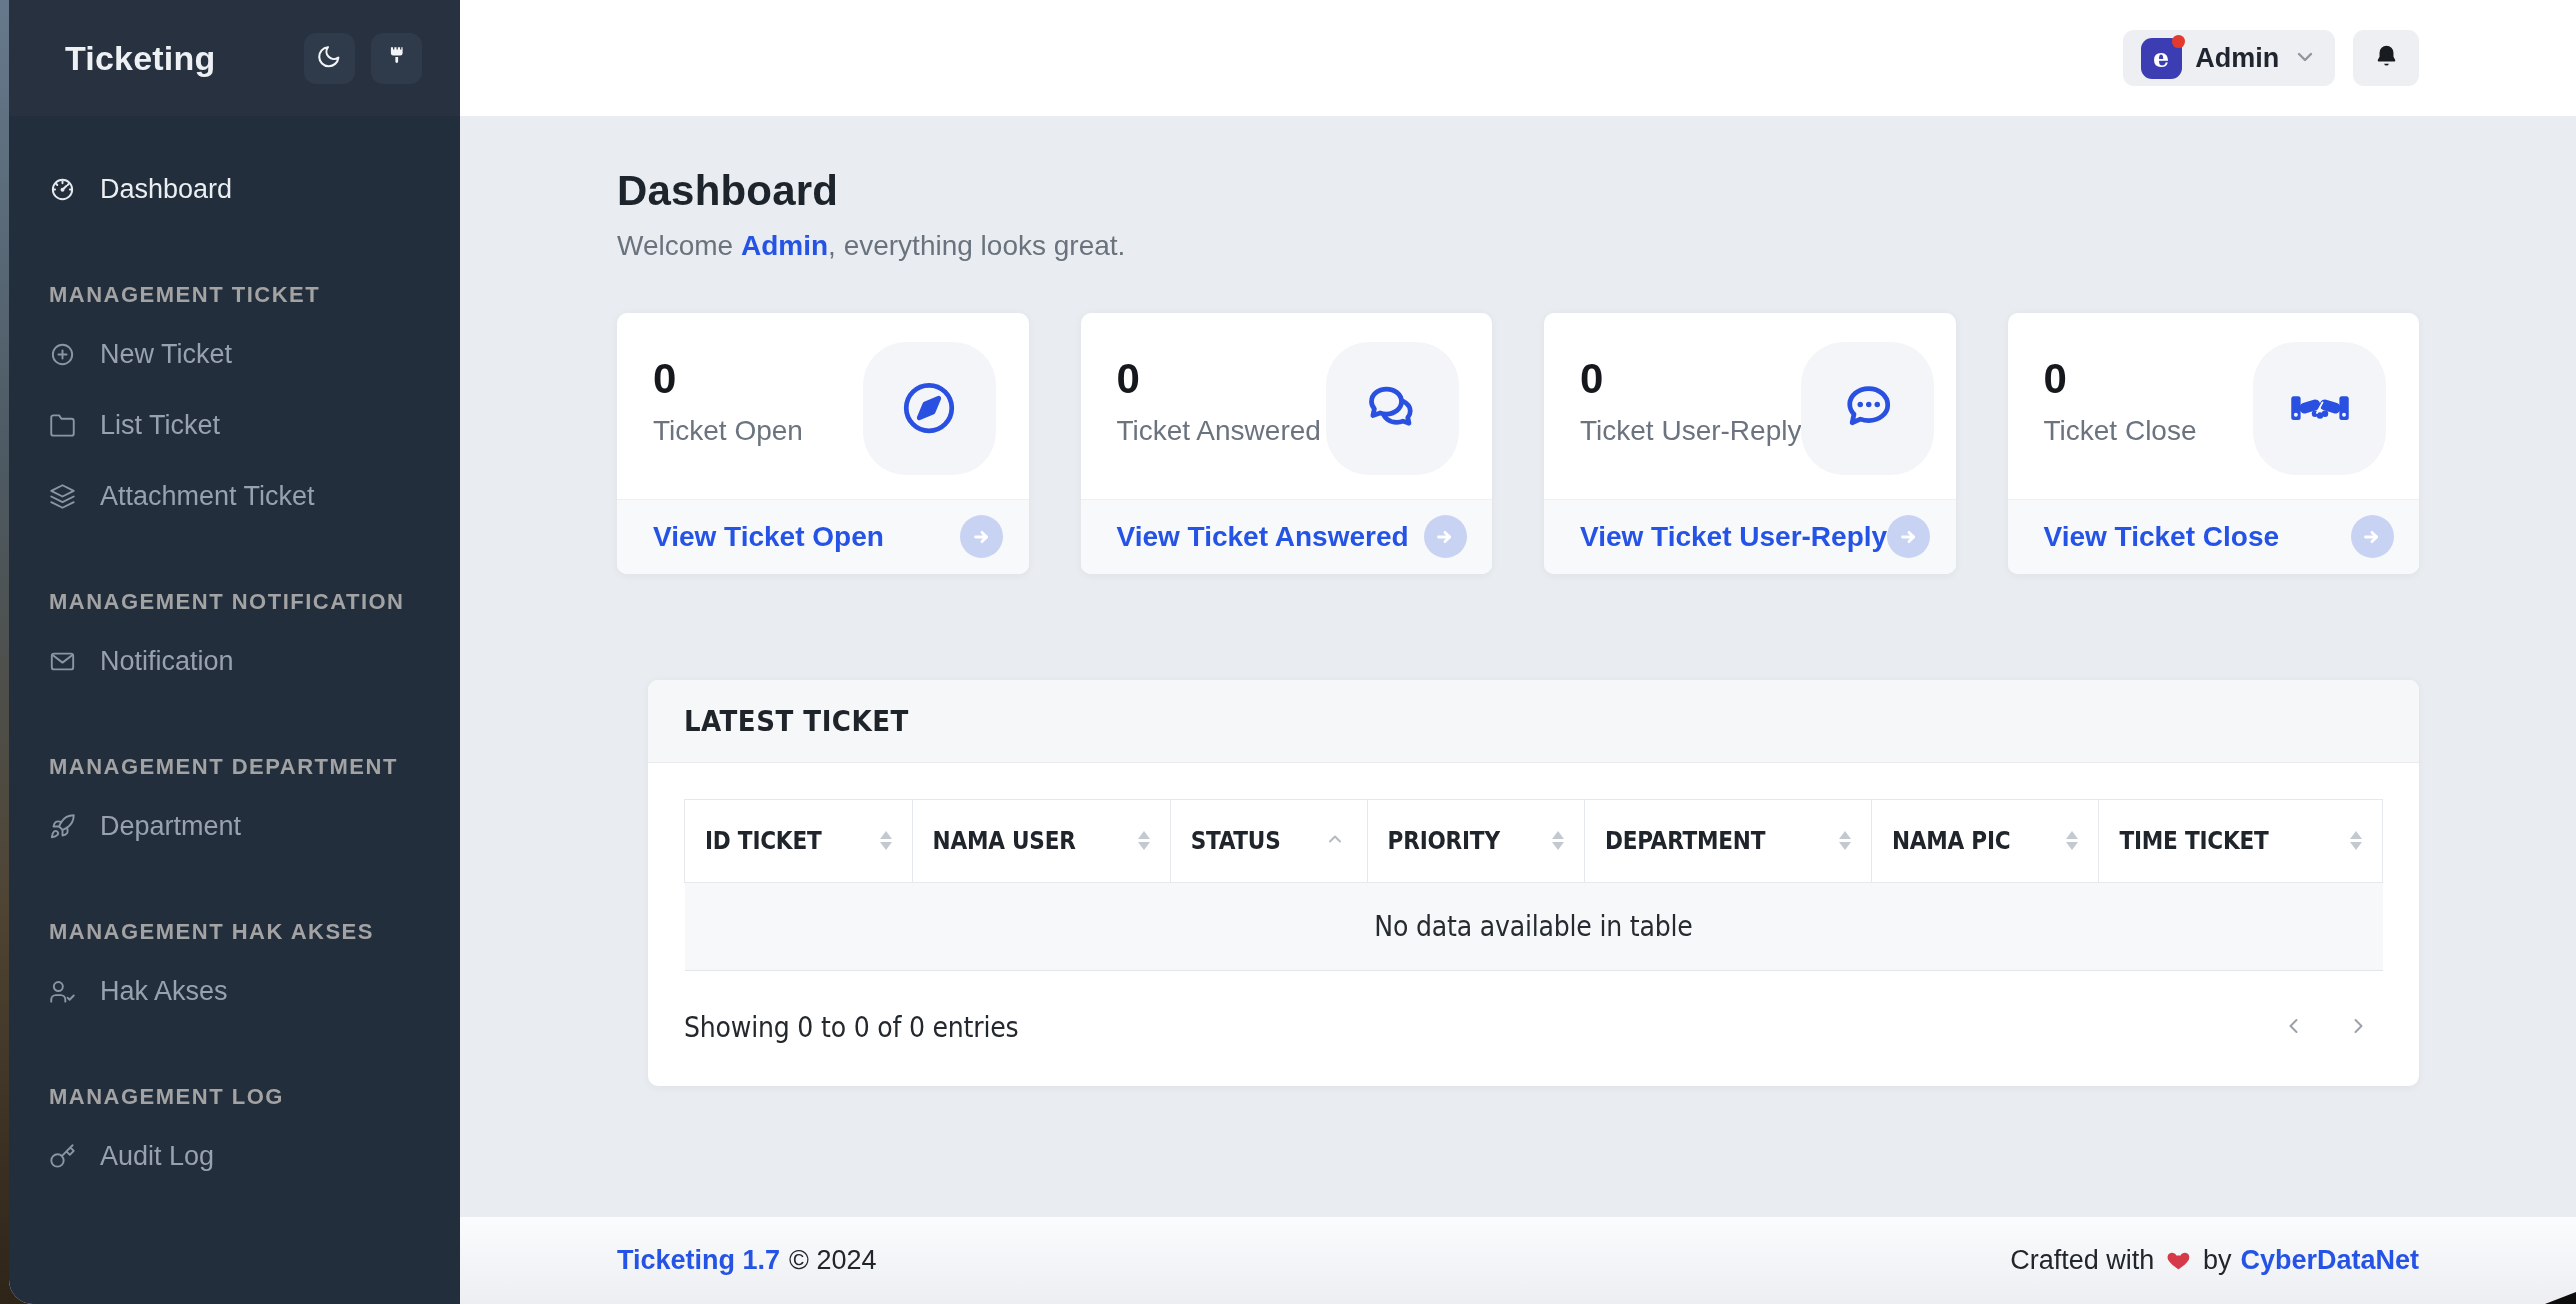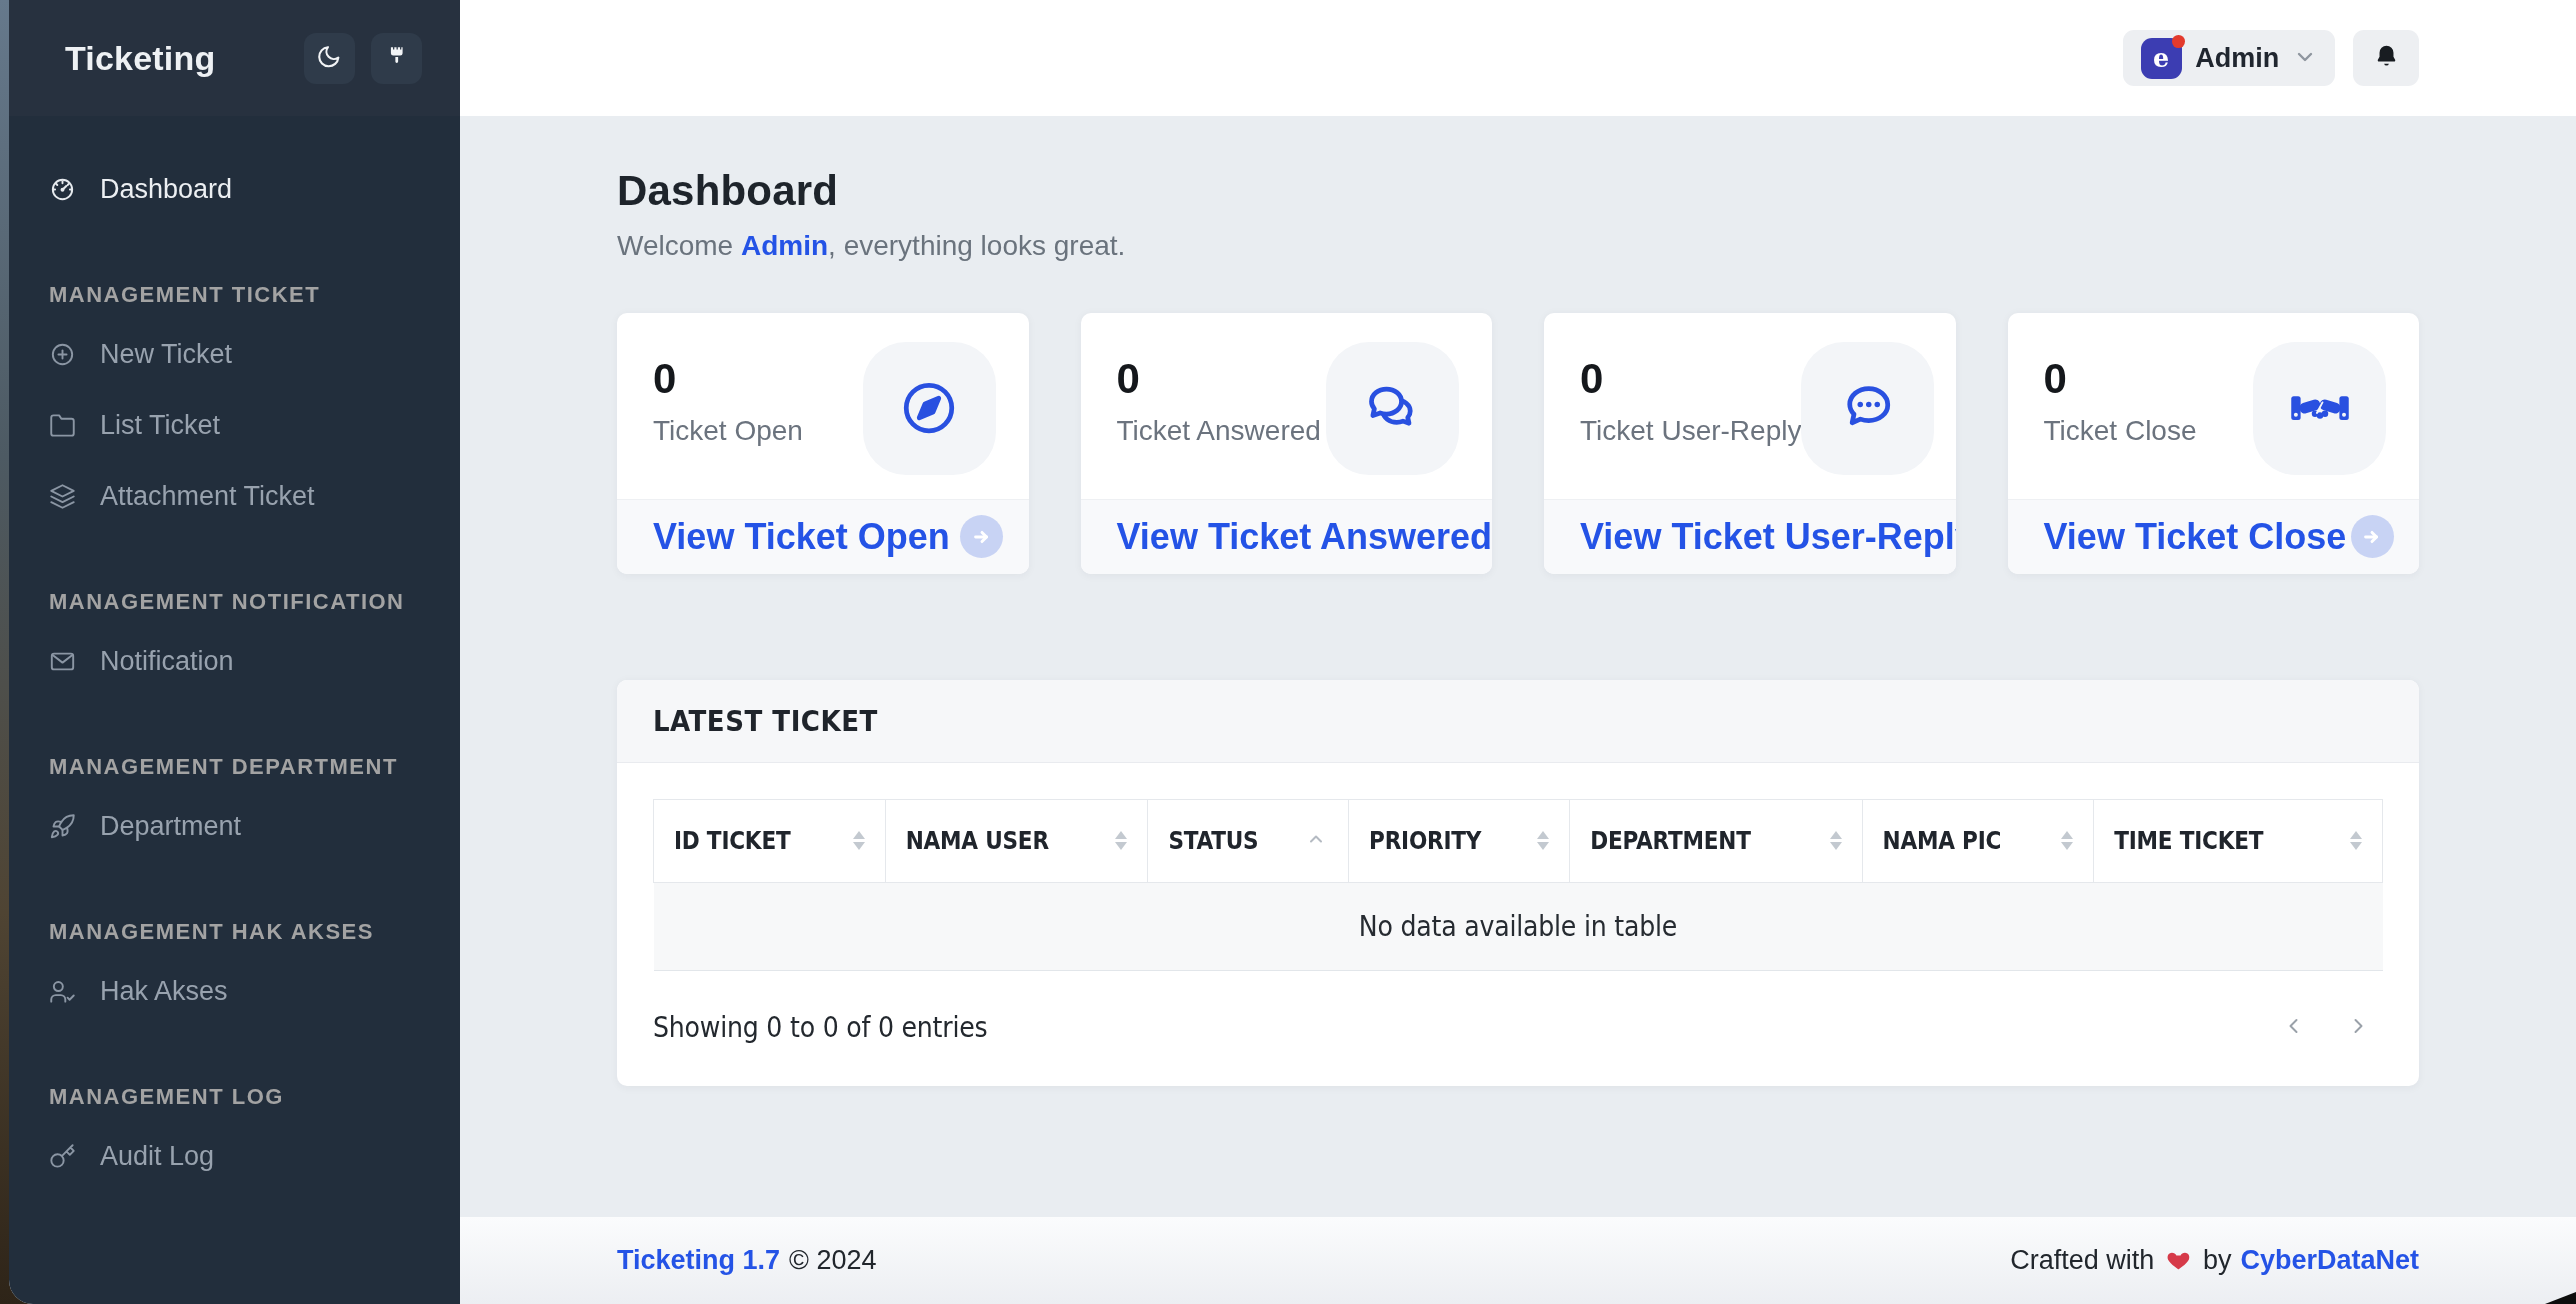--- a/index.html
+++ b/index.html
@@ -44,26 +44,26 @@
   .welcome .hl{color:#2453e6;font-weight:700;}
   
   .cards{margin-top:51px;display:grid;grid-template-columns:repeat(4,1fr);gap:52px;}
   .card{background:#fff;border-radius:10px;box-shadow:0 1.8px 9px rgba(30,40,60,.05);display:flex;flex-direction:column;overflow:hidden;}
   .card-body{display:flex;justify-content:space-between;align-items:flex-start;padding:29px 33px 24px 36px;}
   .stat-value{font-size:42px;font-weight:700;color:#15181c;line-height:1.1;margin-top:14.6px;}
   .stat-label{font-size:28px;color:#6b737e;margin-top:13px;white-space:nowrap;}
   .stat-iconbox{width:133px;height:133px;border-radius:43px;background:#f3f5f8;display:flex;align-items:center;justify-content:center;color:#2950e0;flex:none;}
   .stat-iconbox svg{width:60px;height:60px;}
   .card-footer{background:#f8f9fb;border-top:0.9px solid #eef0f3;padding:15.5px 25.5px 15.5px 36px;display:flex;align-items:center;justify-content:space-between;cursor:pointer;}
-  .card-link{font-size:36px;font-weight:700;color:#2453e6;white-space:nowrap;}
+  .card-link{font-size:28px;font-weight:700;color:#2453e6;white-space:nowrap;}
   .go-btn{width:43px;height:43px;border-radius:50%;background:#c8d3f4;display:flex;align-items:center;justify-content:center;flex:none;}
   .go-btn svg{width:22px;height:22px;color:#fff;}
   
   .cond{font-family:"DejaVu Sans",sans-serif;font-stretch:condensed;letter-spacing:-0.2px;}
-  .table-card{margin-top:106px;background:#fff;border-radius:10px;box-shadow:0 1.8px 9px rgba(30,40,60,.05);overflow:hidden;}
+  .table-card{margin-top:106px;background:#fff;border-radius:10px;box-shadow:0 1.8px 9px rgba(30,40,60,.05);overflow:hidden;margin-left:31px;}
   .table-card-header{background:#f6f7f9;border-bottom:0.9px solid #e9ebef;padding:24px 36px;}
   .table-title{font-size:29px;font-weight:700;color:#1f242b;letter-spacing:0.5px;}
   .table-card-body{padding:36px 36px 42px;}
   table.tickets{width:100%;border-collapse:collapse;}
   .tickets th{border:0.9px solid #e5e8ec;padding:0 20px;height:82px;text-align:left;cursor:pointer;background:#fff;}
   .th-inner{display:flex;align-items:center;justify-content:space-between;gap:9px;}
   .th-label{font-size:24px;font-weight:700;color:#20252c;white-space:nowrap;}
   .sort-both{display:flex;flex-direction:column;gap:3.6px;align-items:center;flex:none;}
   .sort-both .tri-up{width:0;height:0;border-left:6.4px solid transparent;border-right:6.4px solid transparent;border-bottom:8.2px solid #c3c9d0;}
   .sort-both .tri-down{width:0;height:0;border-left:6.4px solid transparent;border-right:6.4px solid transparent;border-top:8.2px solid #c3c9d0;}

